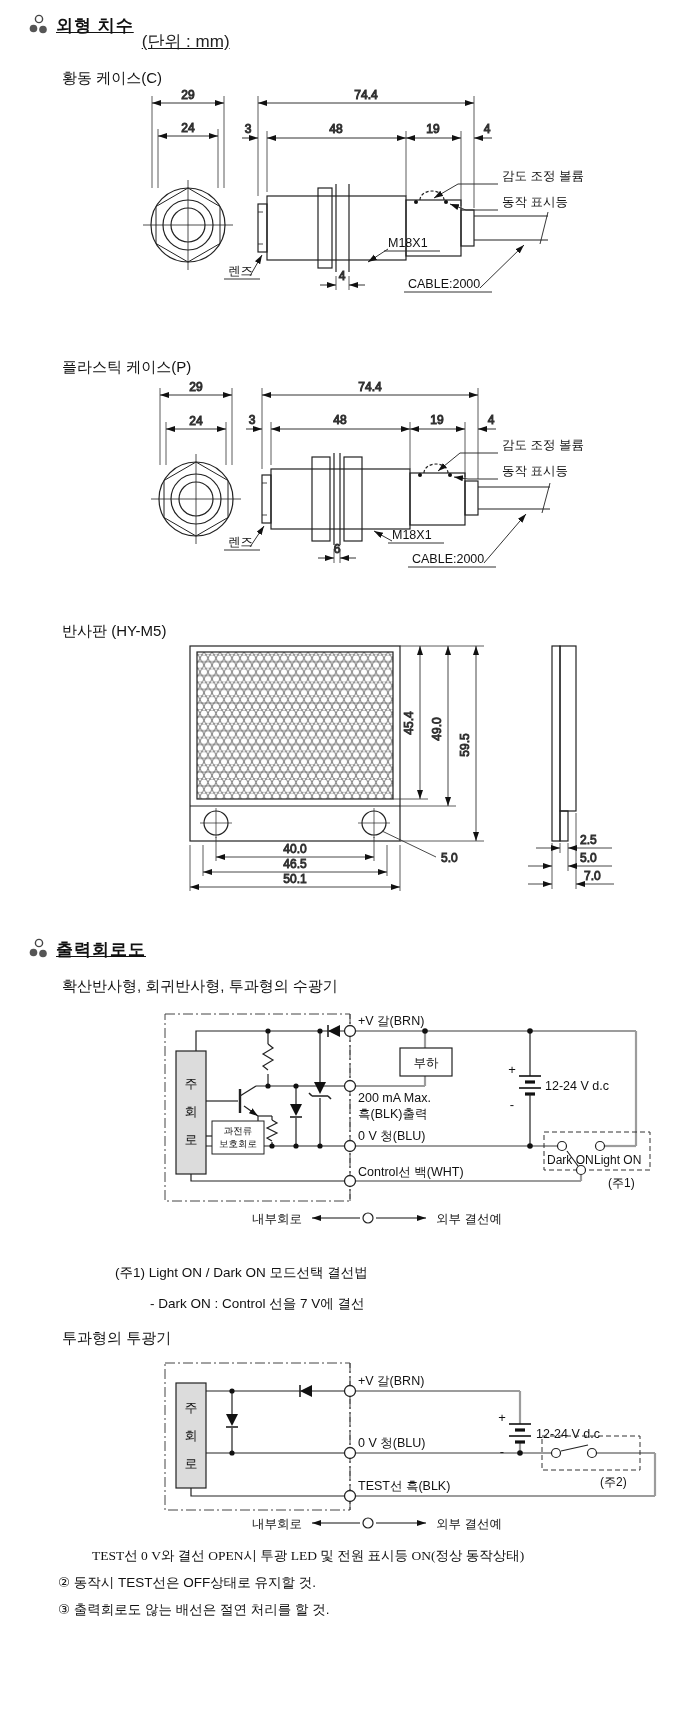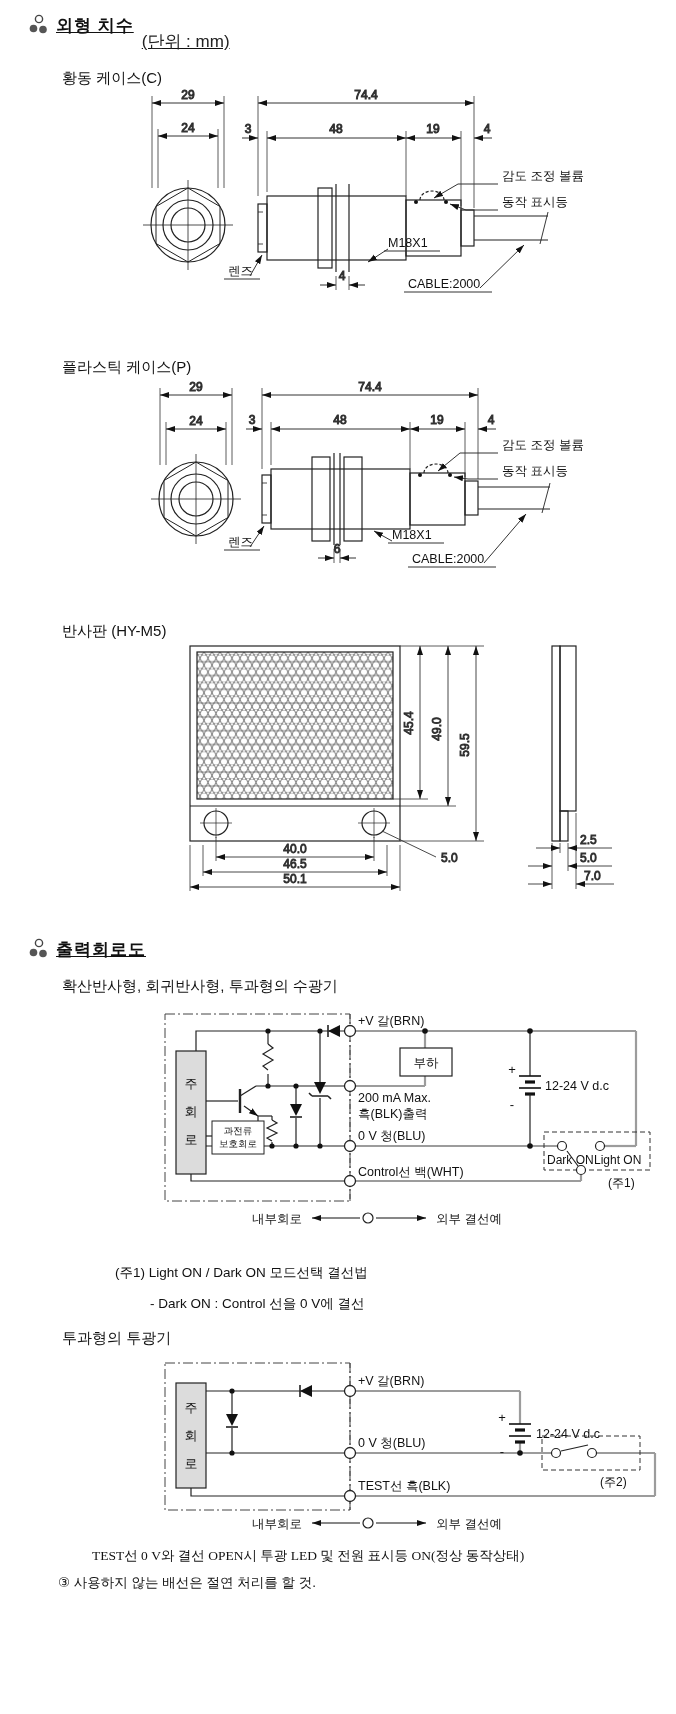--- a/index.html
+++ b/index.html
@@ -419,21 +419,21 @@
     <text class="lbl" x="302" y="227" text-anchor="end">내부회로</text>
     <line x1="312" y1="222" x2="360" y2="222" stroke="#111" stroke-width="1.2" marker-start="url(#c1-as)"></line>
     <circle cx="368" cy="222" r="5" fill="#fff" stroke="#222" stroke-width="1.2"></circle>
     <line x1="376" y1="222" x2="426" y2="222" stroke="#111" stroke-width="1.2" marker-end="url(#c1-ae)"></line>
     <text class="lbl" x="436" y="227">외부 결선예</text>
   </g>
 </svg>
 
 <div class="note1">
   <div class="n-l1">(주1) Light ON / Dark ON 모드선택 결선법</div>
-  <div class="n-l2">- Dark ON : Control 선을 0 V에 결선</div>
+  <div class="n-l2">- Dark ON : Control 선을 7 V에 결선</div>
 </div>
 
 <div class="sub-head" style="margin-left:62px;margin-top:10px;">투과형의 투광기</div>
 
 <svg width="676" height="190" viewBox="0 0 676 190">
   <defs>
     <marker id="c2-ae" markerWidth="10" markerHeight="8" refX="9" refY="3" orient="auto" markerUnits="userSpaceOnUse">
         <path d="M0,0L9,3L0,6z" fill="#111"></path>
       </marker>
     <marker id="c2-as" markerWidth="10" markerHeight="8" refX="0" refY="3" orient="auto" markerUnits="userSpaceOnUse">
@@ -505,14 +505,15 @@
     <text class="lbl" x="302" y="180" text-anchor="end">내부회로</text>
     <line x1="312" y1="175" x2="360" y2="175" stroke="#111" stroke-width="1.2" marker-start="url(#c2-as)"></line>
     <circle cx="368" cy="175" r="5" fill="#fff" stroke="#222" stroke-width="1.2"></circle>
     <line x1="376" y1="175" x2="426" y2="175" stroke="#111" stroke-width="1.2" marker-end="url(#c2-ae)"></line>
     <text class="lbl" x="436" y="180">외부 결선예</text>
   </g>
 </svg>
 
 <div class="note2">
   <div class="m2">TEST선  0 V와 결선 OPEN시 투광 LED 및 전원 표시등 ON(정상 동작상태)</div>
-  <div class="m3">③ 사용하지 않는 배선은 절연 처리를 할 것.</div>
+  <div class="m3">② 동작시 TEST선은 OFF상태로 유지할 것.</div>
+  <div class="m3">③ 출력회로도 않는 배선은 절연 처리를 할 것.</div>
 </div>
 
 </body></html>

